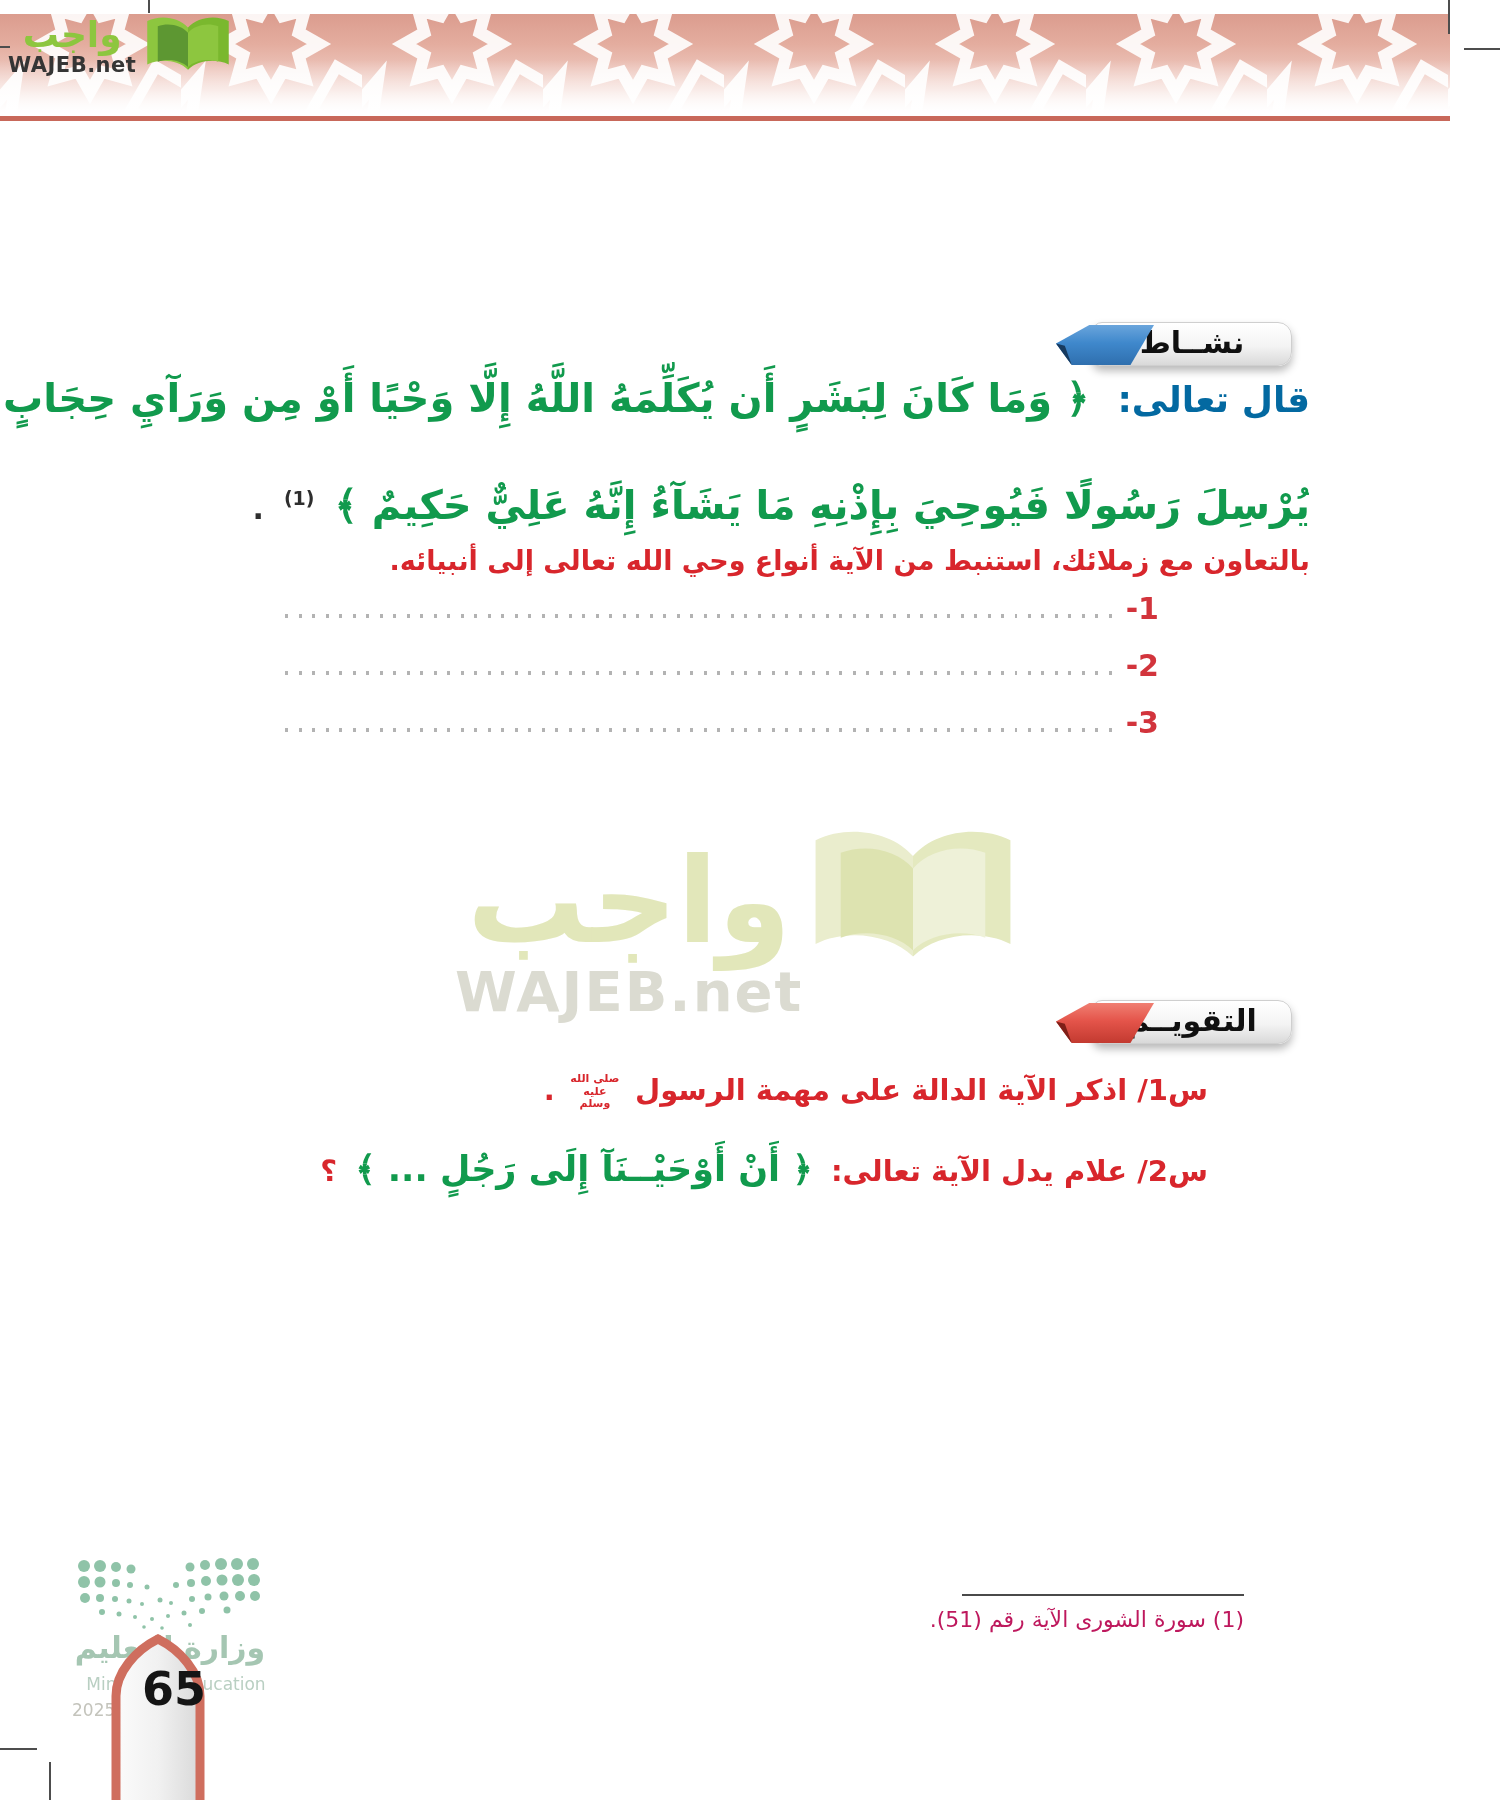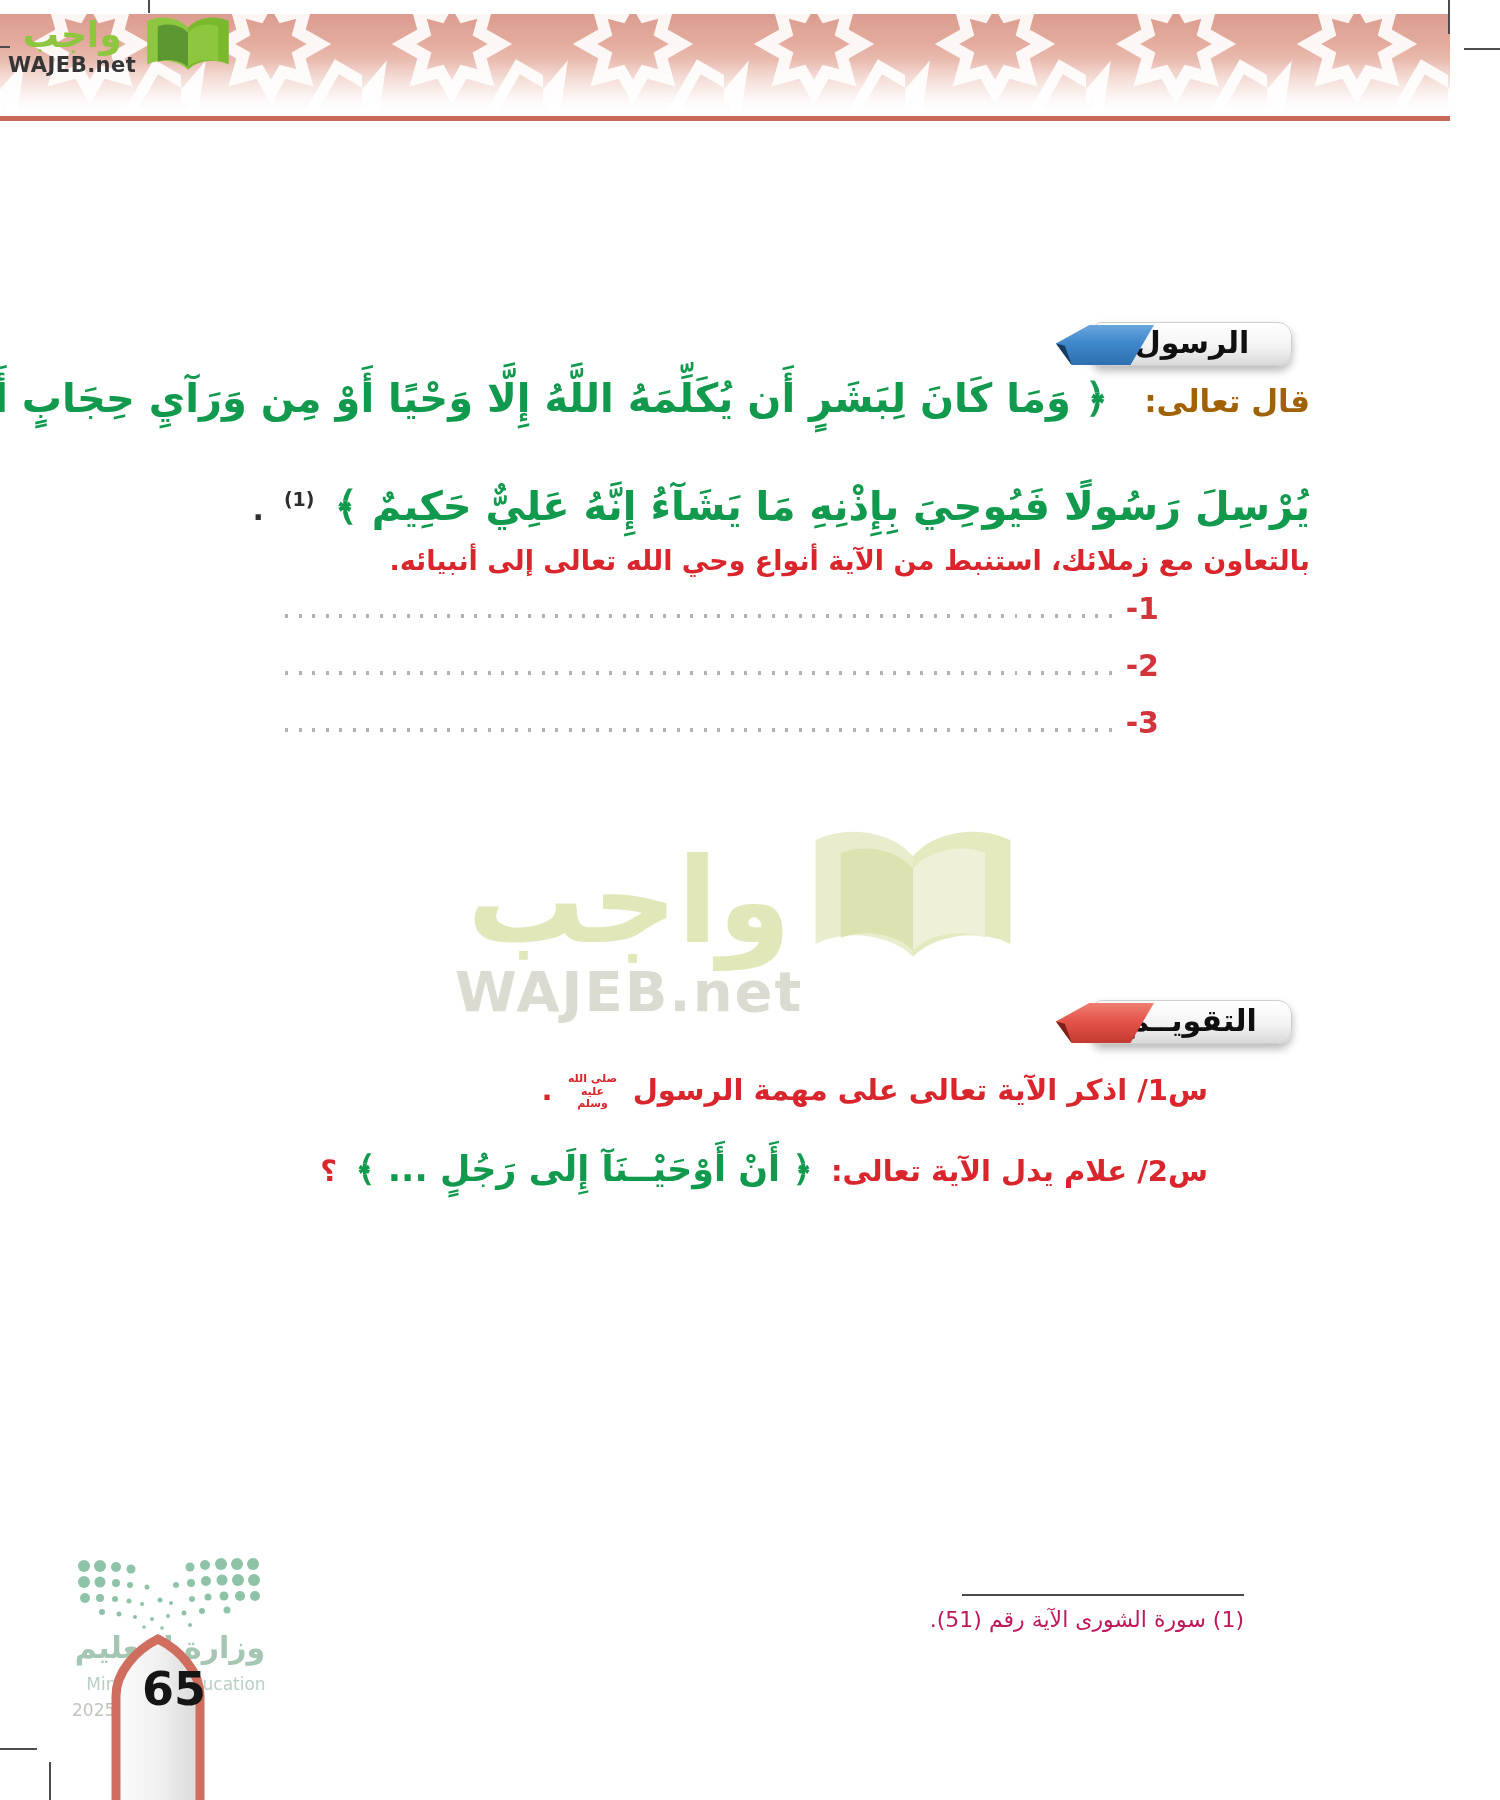--- a/index.html
+++ b/index.html
@@ -32,21 +32,21 @@
     clip-path:polygon(34% 0, 100% 0, 76% 100%, 16% 100%, 0 46%); }
   .arrow-main.blue { background:linear-gradient(180deg,#6aa5dc 0%,#3f88cc 45%,#2f6fae 100%); }
   .arrow-main.red  { background:linear-gradient(180deg,#f07f72 0%,#e4544a 45%,#c33a30 100%); }
   .arrow-fold { position:absolute; inset:0; }
   .arrow-fold.blue { background:#173a5e; clip-path:polygon(0 46%, 16% 100%, 9% 52%); }
   .arrow-fold.red  { background:#7e1f18; clip-path:polygon(0 46%, 16% 100%, 9% 52%); }
   
   .verse-wrap { position:absolute; top:348px; right:190px; direction:rtl; text-align:right; white-space:nowrap; }
   .verse-line { line-height:100px; font-weight:bold; font-size:40px; color:#119a4d; }
   .verse-line.second { line-height:96px; }
-  .say-red { color:#a16207; font-size:31px; margin-left:22px; }
+  .say-red { color:#0369a1; font-size:36px; margin-left:14px; }
   .verse-ref { color:#2e2e2e; font-size:19px; font-weight:bold; vertical-align:super; margin:0 6px; }
   .verse-period { color:#2e2e2e; font-size:30px; }
   .instruction { position:absolute; top:536px; right:190px; direction:rtl; white-space:nowrap;
     font-size:27px; font-weight:bold; color:#d8262c; line-height:50px;margin-left:32px; }
   .answer-row { position:absolute; left:285px; width:878px; height:36px;
     display:flex; align-items:flex-end; direction:rtl; }
   .answer-num { font-size:30px; font-weight:bold; color:#d2343c; line-height:1;
     direction:ltr; margin-right:4px; }
   .answer-dots { flex:1; height:4px; margin:0 14px 6px 0;
     background:repeating-linear-gradient(to left,#b3b3b3 0 3px,transparent 3px 13.5px); }
@@ -118,21 +118,21 @@
 
   <div class="crop" style="left:148px;top:0;width:2px;height:13px"></div>
   <div class="crop" style="left:0;top:46px;width:10px;height:2px"></div>
   <div class="crop" style="left:1448px;top:0;width:2px;height:34px"></div>
   <div class="crop" style="left:1464px;top:48px;width:36px;height:2px"></div>
   <div class="crop" style="left:0;top:1748px;width:37px;height:2px"></div>
   <div class="crop" style="left:49px;top:1762px;width:2px;height:38px"></div>
 
   <div class="ribbon" style="top:320px;left:1056px">
     <div class="ribbon-body">
-      <span class="ribbon-label">الرسول</span>
+      <span class="ribbon-label">نشــاط</span>
     </div>
     <div class="ribbon-arrow">
       <div class="arrow-main blue"></div>
       <div class="arrow-fold blue"></div>
     </div>
   </div>
 
   <div class="verse-wrap">
     <div class="verse-line">
       <span class="say-red">قال تعالى:</span>
@@ -178,21 +178,21 @@
       <span class="ribbon-label">التقويــم</span>
     </div>
     <div class="ribbon-arrow">
       <div class="arrow-main red"></div>
       <div class="arrow-fold red"></div>
     </div>
   </div>
 
   <div class="q1">
     <span>س1/</span>
-    <span>اذكر الآية تعالى على مهمة الرسول</span>
+    <span>اذكر الآية الدالة على مهمة الرسول</span>
     <span class="honorific">صلى الله عليه وسلم</span>
     <span>.</span>
   </div>
 
   <div class="q2">
     <span>س2/</span>
     <span>علام يدل الآية تعالى:</span>
     <span class="q2-quote">﴿ أَنْ أَوْحَيْــنَآ إِلَى رَجُلٍ ... ﴾</span>
     <span>؟</span>
   </div>

